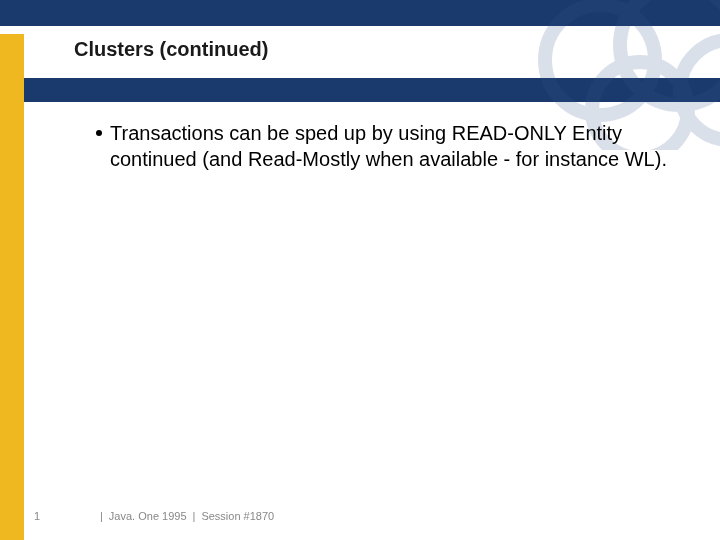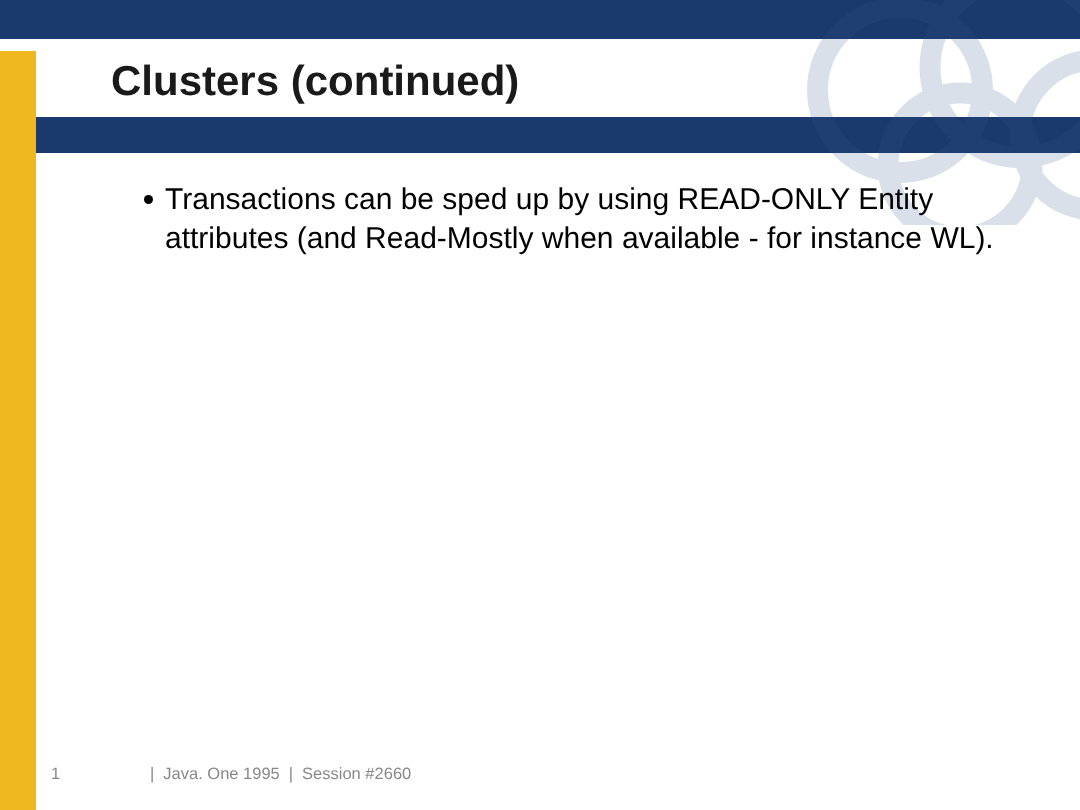--- a/index.html
+++ b/index.html
@@ -57,21 +57,21 @@
       pointer-events: none;
     }
     .deco-circles svg {
       width: 100%;
       height: 100%;
     }
     .title {
       position: absolute;
       top: 38px;
       left: 74px;
-      font-size: 28px;
+      font-size: 20px;
       font-weight: bold;
       color: #1a1a1a;
     }
     .content {
       position: absolute;
       top: 120px;
       left: 96px;
       right: 30px;
     }
     .bullet-item {
@@ -129,23 +129,23 @@
       <circle cx="120" cy="110" r="48"></circle>
     </g>
   </svg>
 </div>
 
 <h1 class="title">Clusters (continued)</h1>
 
 <div class="content">
   <div class="bullet-item">
     <span class="bullet-dot"></span>
-    <span>Transactions can be sped up by using READ-ONLY Entity attributes (and Read-Mostly when available - for instance WL).</span>
+    <span>Transactions can be sped up by using READ-ONLY Entity continued (and Read-Mostly when available - for instance WL).</span>
   </div>
 </div>
 
 <div class="footer">
   <span class="page-num">1</span>
   <span class="footer-sep">|</span>
   <span class="footer-text">Java. One 1995</span>
   <span class="footer-sep">|</span>
-  <span class="footer-text">Session #2660</span>
+  <span class="footer-text">Session #1870</span>
 </div>
 
 </body></html>

